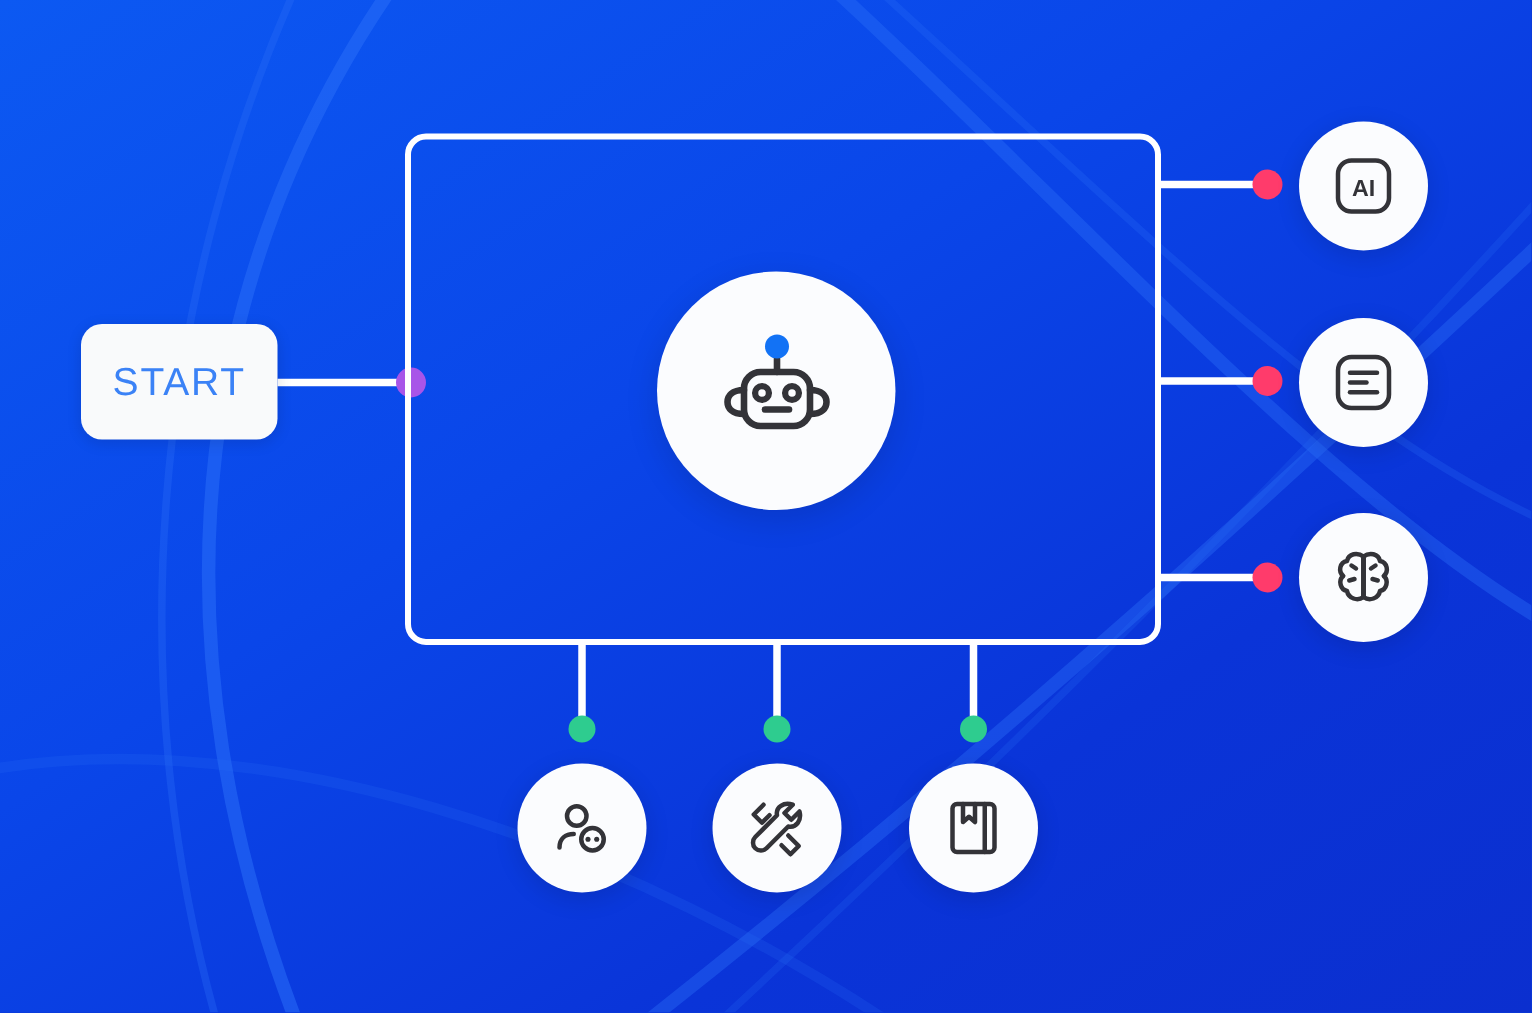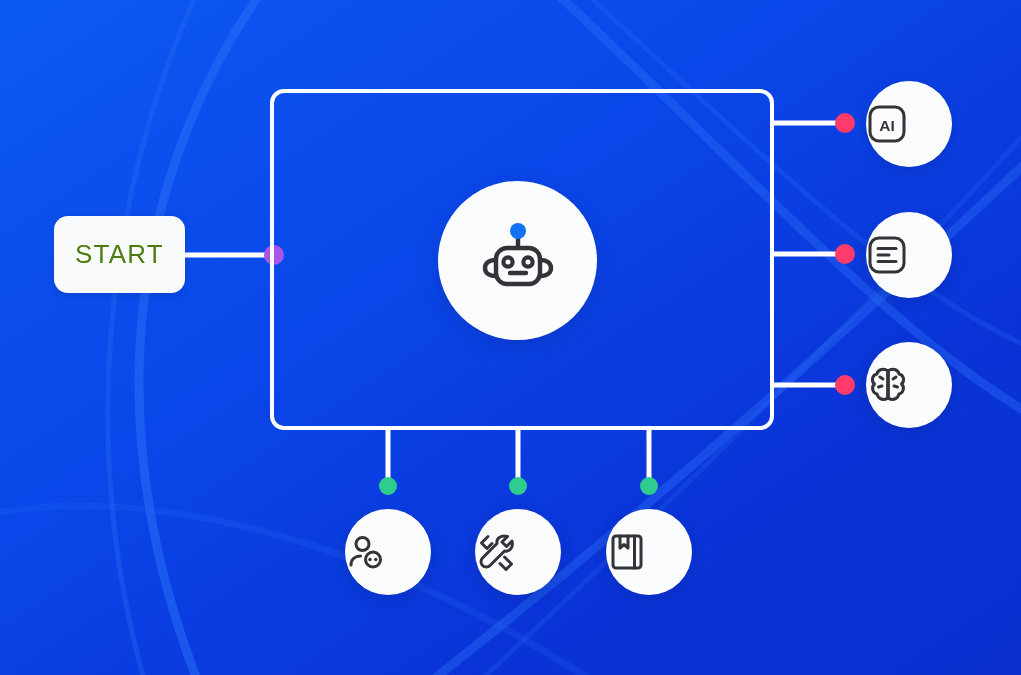--- a/index.html
+++ b/index.html
@@ -53,21 +53,21 @@
     border-radius: 14px;
     display: flex;
     align-items: center;
     justify-content: center;
     box-shadow: 0 2px 10px rgba(0,0,0,0.12);
     box-sizing: border-box;
   }
   .start-label {
     font-size: 26px;
     letter-spacing: 1.2px;
-    color: #4d7c0f;
+    color: #3b82f6;
     font-family: "Liberation Sans", sans-serif;
   }
 
   .robot-circle {
     position: absolute;
     left: 438px;
     top: 181px;
     width: 159px;
     height: 159px;
     background: #fbfcfe;
@@ -79,20 +79,21 @@
   }
 
   .node-circle {
     position: absolute;
     width: 86px;
     height: 86px;
     background: #fbfcfe;
     border-radius: 50%;
     display: flex;
     align-items: center;
+    justify-content: center;
     box-shadow: 0 4px 16px rgba(0,0,0,0.13);
   }
   .n-ai   { left: 866px; top: 81px; }
   .n-doc  { left: 866px; top: 212px; }
   .n-brain{ left: 866px; top: 342px; }
   .n-user { left: 345px; top: 509px; }
   .n-tool { left: 475px; top: 509px; }
   .n-book { left: 606px; top: 509px; }
 
   .ico { display: block; }

